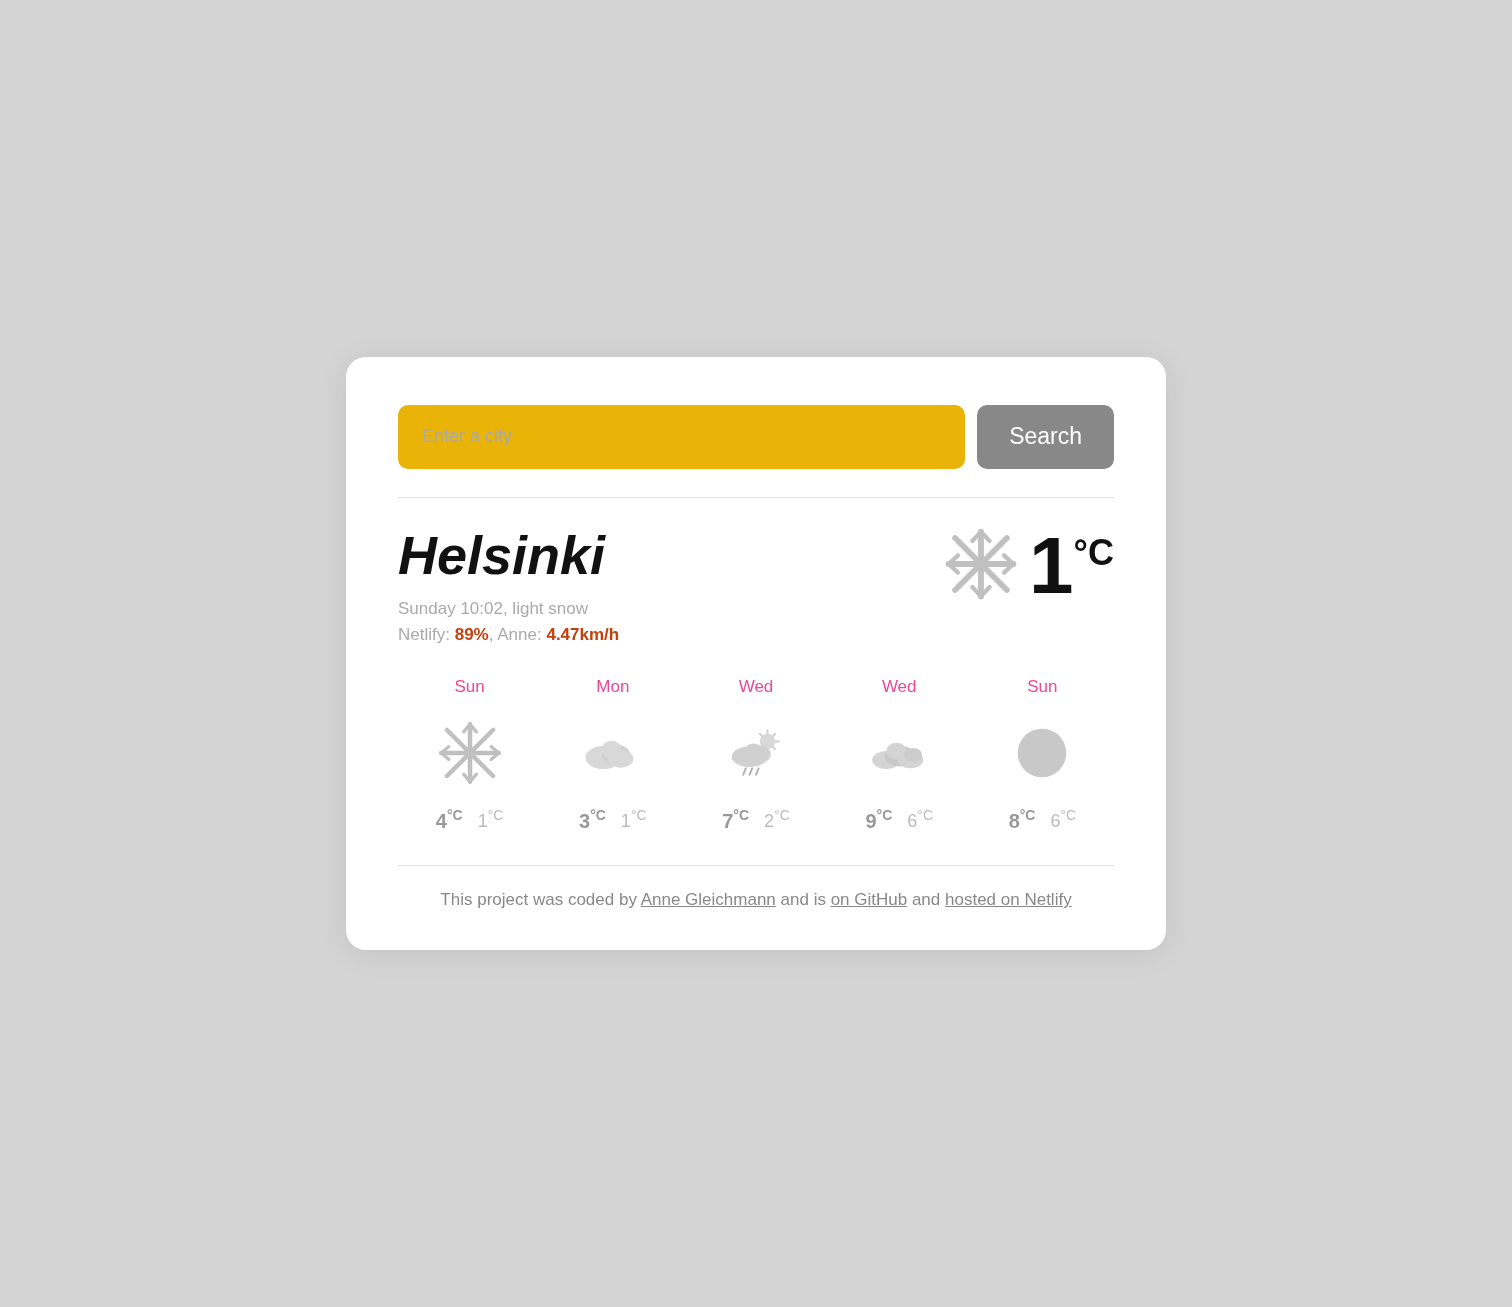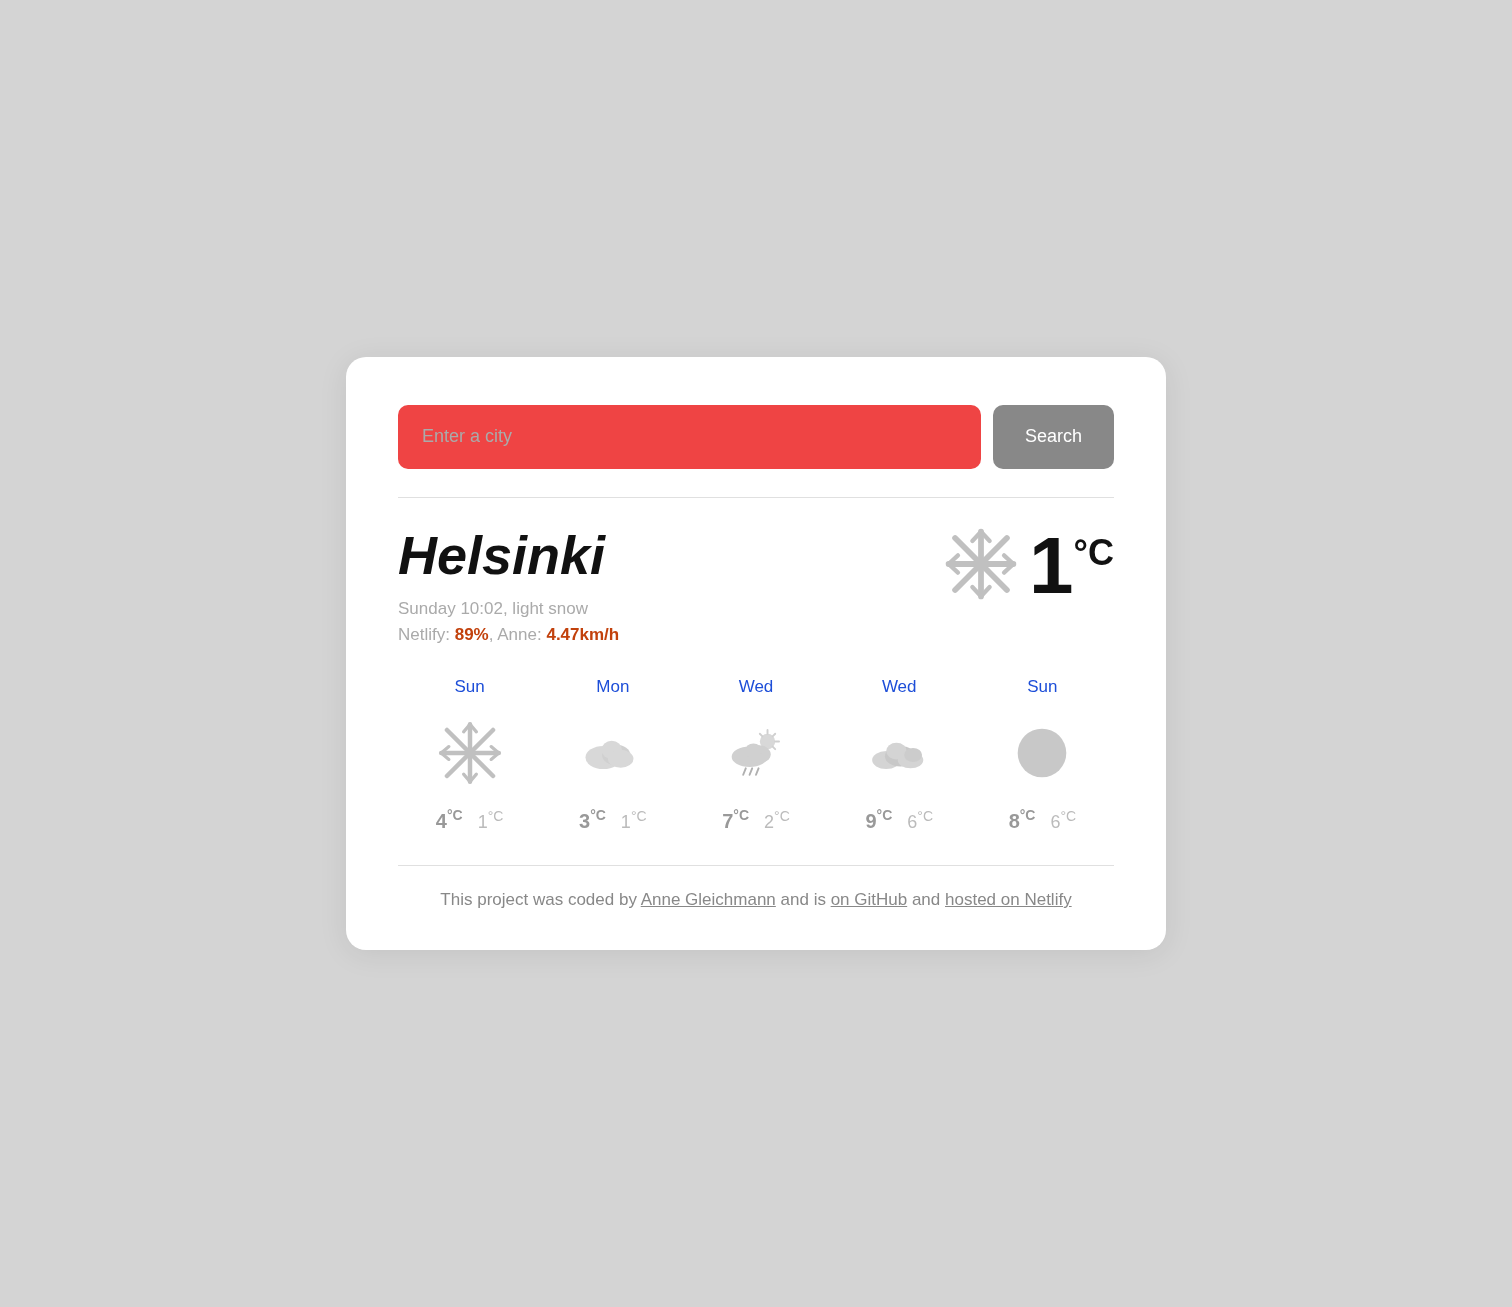--- a/index.html
+++ b/index.html
@@ -24,42 +24,42 @@
 
     
     .search-row {
       display: flex;
       gap: 12px;
       margin-bottom: 28px;
     }
 
     .search-input {
       flex: 1;
-      background: #ef4444;
+      background: #eab308;
       border: none;
       border-radius: 10px;
       padding: 0 24px;
       height: 64px;
       font-size: 18px;
       color: #333;
       outline: none;
     }
 
     .search-input::placeholder {
       color: #aaa;
     }
 
     .search-button {
       background: #888;
       color: #fff;
       border: none;
       border-radius: 10px;
       padding: 0 32px;
       height: 64px;
-      font-size: 18px;
+      font-size: 23px;
       font-weight: 500;
       cursor: pointer;
       white-space: nowrap;
     }
 
     
     .divider {
       border: none;
       border-top: 1px solid #e0e0e0;
       margin: 0 0 28px 0;
@@ -128,38 +128,38 @@
 
     .forecast-day {
       display: flex;
       flex-direction: column;
       align-items: center;
       flex: 1;
     }
 
     .day-label {
       font-size: 17px;
-      color: #1d4ed8;
+      color: #ec4899;
       font-weight: 500;
       margin-bottom: 20px;
     }
 
     .weather-icon-wrap {
       height: 72px;
       display: flex;
       align-items: center;
       justify-content: center;
       margin-bottom: 18px;
     }
 
     
     .temps {
       display: flex;
       gap: 15px;
-      align-items: flex-end;
+      align-items: flex-start;
     }
 
     .temp-high {
       font-size: 20px;
       font-weight: 700;
       color: #999;
     }
 
     .temp-low {
       font-size: 18px;

